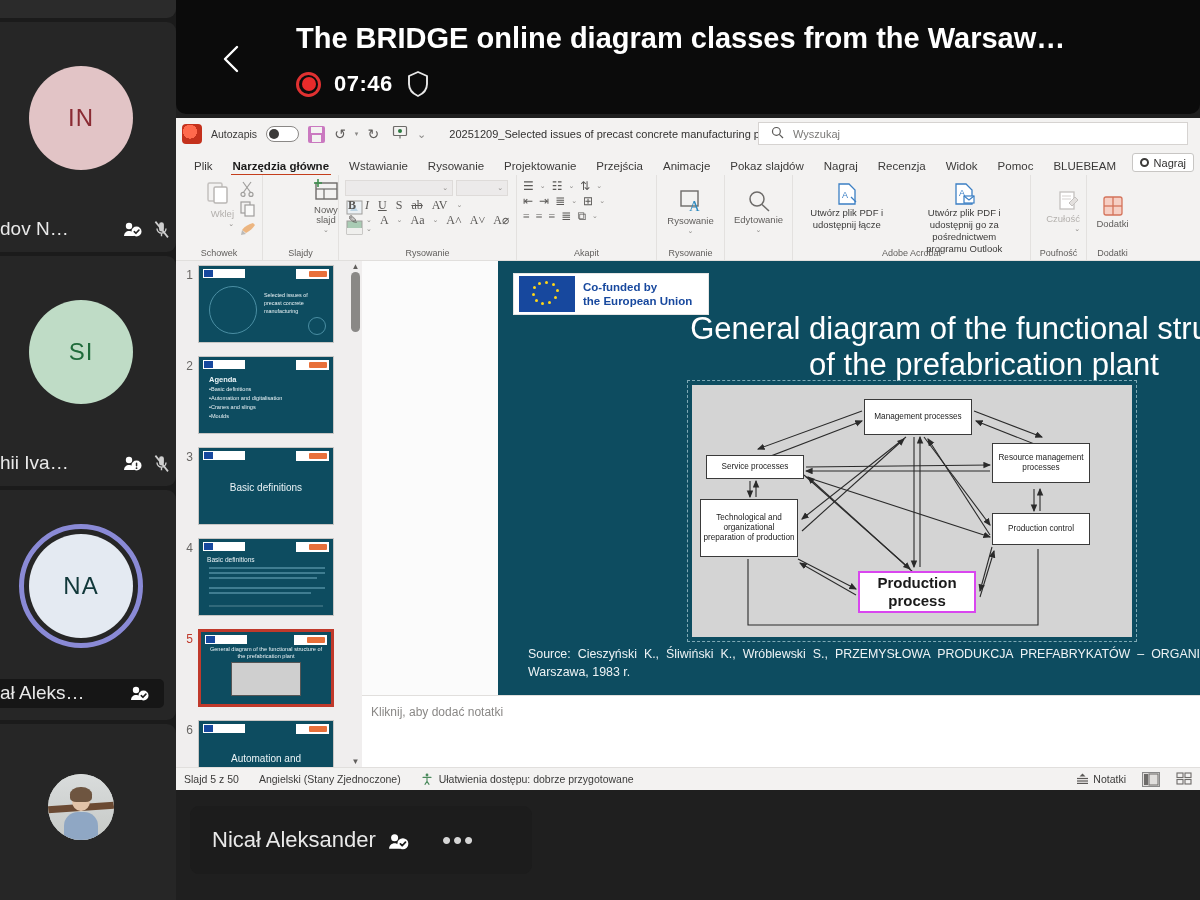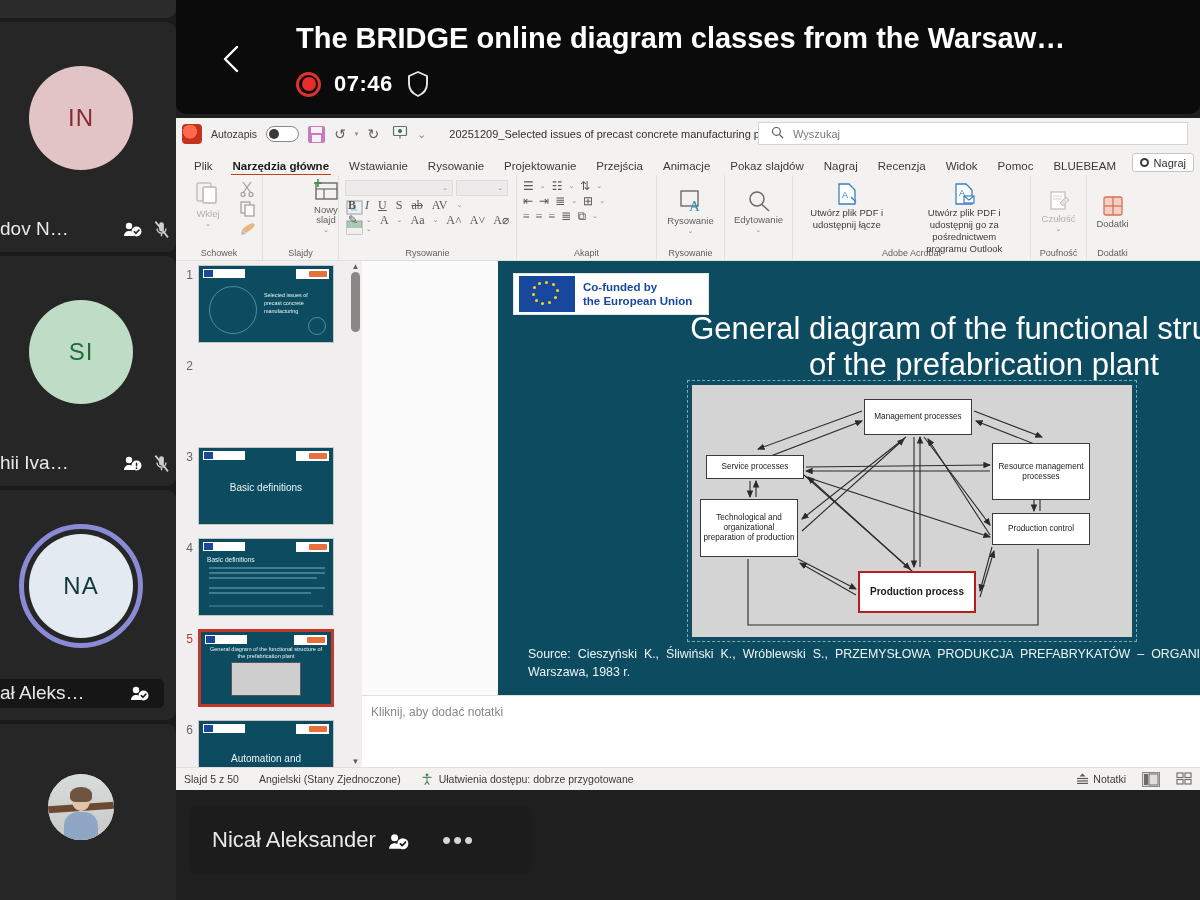--- a/index.html
+++ b/index.html
@@ -150,21 +150,21 @@
   #ppt-ribbon {
     position:absolute; left:0; top:57px; width:100%; height:86px;
     background:#f3f2f1; border-bottom:1px solid #e1dfdd;
     display:flex; align-items:stretch;
   }
   .rb-group { position:relative; display:flex; flex-direction:column; justify-content:flex-start; padding:3px 6px 0 6px; }
   .rb-group + .rb-group { border-left:1px solid #e3e1df; }
   .rb-caption { position:absolute; bottom:2px; left:0; width:100%; text-align:center; font-size:9px; color:#605e5c;}
   .rb-body { display:flex; align-items:flex-start; gap:5px; height:62px; }
   .rb-big { display:flex; flex-direction:column; align-items:center; gap:1px; width:52px; font-size:9.5px; color:#605e5c; text-align:center; line-height:1.05;}
-  .rb-big.dim { color:#b3b0ad; }
+  .rb-big.dim { color:#b3b0ad;align-items:flex-end; }
   .rb-sm { width:17px; height:17px; opacity:.62; }
   .rb-col { display:flex; flex-direction:column; gap:3px;}
   .rb-row { display:flex; align-items:center; gap:3px;}
   .gly { font-size:12px; color:#5a5856; line-height:1; font-family:"Liberation Serif", serif; }
   .caret { font-size:7px; color:#8a8886; }
   .fontbox { width:108px; height:16px; background:#eceaea; border:1px solid #dedbd9; display:flex; align-items:center; justify-content:flex-end; padding-right:4px;}
   .fontbox.sm { width:52px; }
   .rb-acrobat-txt { font-size:9.5px; color:#3b3a39; width:90px; line-height:1.25; text-align:center;}
 
   
@@ -212,21 +212,21 @@
 
   #diagram-frame {
     position:absolute; left:190px; top:120px; width:448px; height:260px;
     background:#d4d4d4; border:4px solid #0d4c60; outline:1px dashed #7fa9b5;
   }
   .dnode {
     position:absolute; background:#fff; border:1px solid #3a3a3a;
     font-size:8.2px; color:#1a1a1a; display:flex; align-items:center; justify-content:center;
     text-align:center; line-height:1.22; padding:2px;
   }
-  .dnode.strong { border:2px solid #b91c1c; font-weight:700; font-size:10px; }
+  .dnode.strong { border:2px solid #d946ef; font-weight:700; font-size:15px; }
   #diagram-svg { position:absolute; inset:0; }
 
   #slide-source {
     position:absolute; left:30px; right:26px; top:385px;
     color:#eef3f5; font-size:12.4px; line-height:1.45; text-align:justify;
   }
 
   
   #notes-pane {
     position:absolute; left:186px; right:0; bottom:0; height:72px; background:#fff;
@@ -651,20 +651,33 @@
                 <i></i>
               </span>
             <span style="position:absolute;left:10px;top:20px;width:48px;height:48px;border:1.5px solid #4a8ea3;border-radius:50%;"></span>
             <span class="tt" style="left:65px;top:26px;width:60px;font-size:5.4px;line-height:1.45;">Selected issues of precast concrete manufacturing</span>
             <span style="position:absolute;right:7px;bottom:7px;width:18px;height:18px;border:1.2px solid #4a8ea3;border-radius:50%;"></span>
           </div>
         </div>
 
         <div class="thumb-row" style="top:95px;">
           <div class="thumb-num">2</div>
+          <div class="thumb">
+            <span class="eu">
+                <i></i>
+              </span>
+            <span class="br">
+                <i></i>
+              </span>
+            <span class="tt" style="left:10px;top:18px;font-size:7.5px;font-weight:700;">Agenda</span>
+            <span class="tt" style="left:10px;top:29px;font-size:5.6px;">•Basic definitions</span>
+            <span class="tt" style="left:10px;top:38px;font-size:5.6px;">•Automation and digitalisation</span>
+            <span class="tt" style="left:10px;top:47px;font-size:5.6px;">•Cranes and slings</span>
+            <span class="tt" style="left:10px;top:56px;font-size:5.6px;">•Moulds</span>
+          </div>
         </div>
 
         <div class="thumb-row" style="top:186px;">
           <div class="thumb-num">3</div>
           <div class="thumb">
             <span class="eu">
                 <i></i>
               </span>
             <span class="br">
                 <i></i>
@@ -798,21 +811,21 @@
 
                 <line x1="106" y1="174" x2="164" y2="204"></line>
                 <line x1="164" y1="210" x2="108" y2="178"></line>
               </g>
 
               <polyline points="56,174 56,240 346,240 346,164" stroke="#2a2a2a" stroke-width="1.1" fill="none"></polyline>
             </svg>
 
             <div class="dnode" style="left:172px;top:14px;width:108px;height:36px;">Management processes</div>
             <div class="dnode" style="left:14px;top:70px;width:98px;height:24px;">Service processes</div>
-            <div class="dnode" style="left:300px;top:58px;width:98px;height:57px;">Resource management processes</div>
+            <div class="dnode" style="left:300px;top:58px;width:98px;height:40px;">Resource management processes</div>
             <div class="dnode" style="left:8px;top:114px;width:98px;height:58px;">Technological and organizational preparation of production</div>
             <div class="dnode" style="left:300px;top:128px;width:98px;height:32px;">Production control</div>
             <div class="dnode strong" style="left:166px;top:186px;width:118px;height:42px;">Production process</div>
           </div>
 
           <div id="slide-source">Source: Cieszyński K., Śliwiński K., Wróblewski S., PRZEMYSŁOWA PRODUKCJA PREFABRYKATÓW – ORGANIZACJA PRODUKCJI. PWN, Warszawa, 1983 r.</div>
         </div>
       </div>
 
       <div id="notes-pane">

